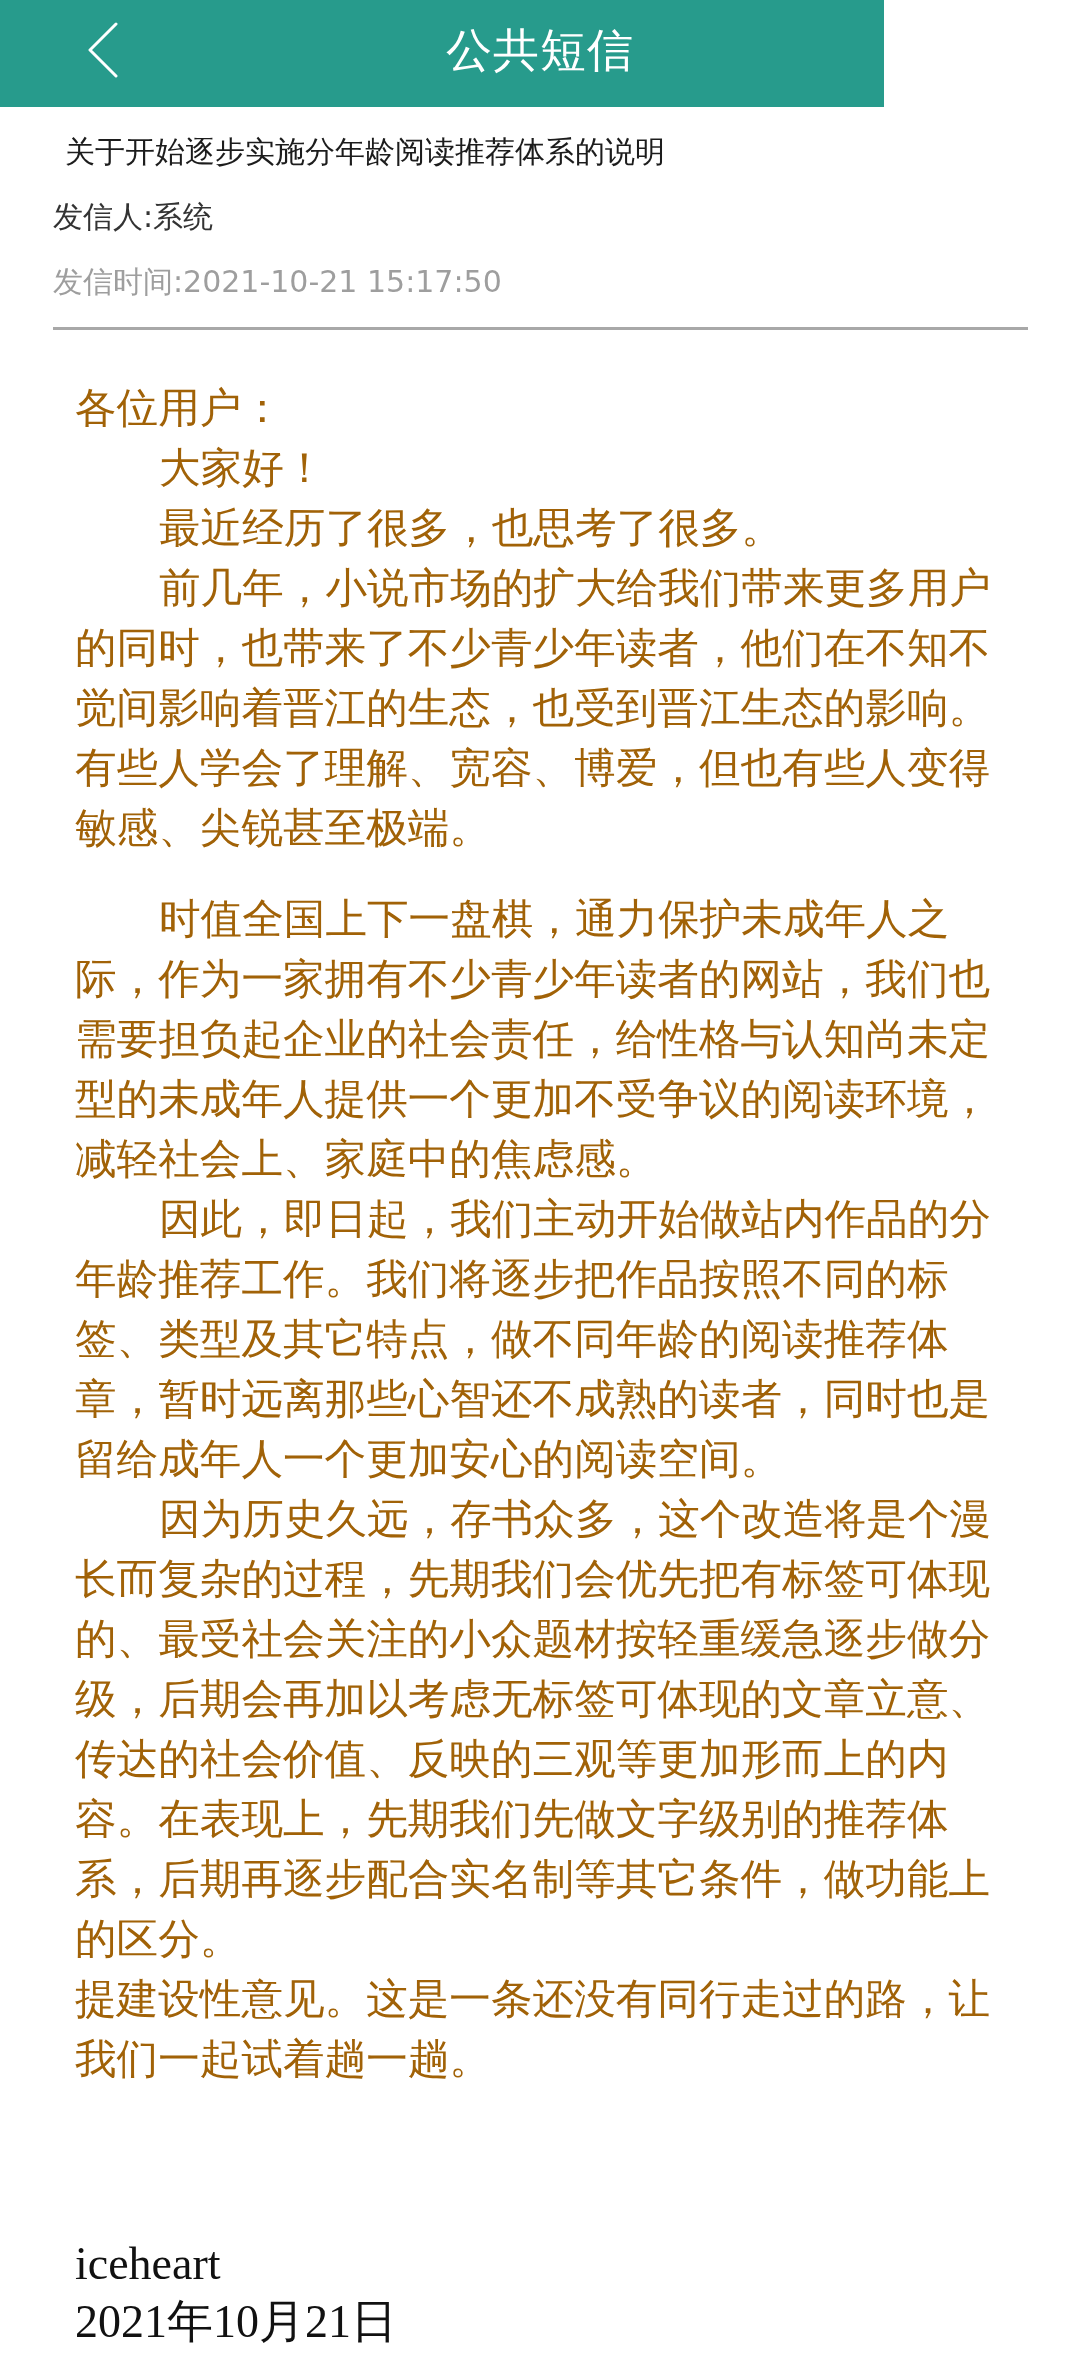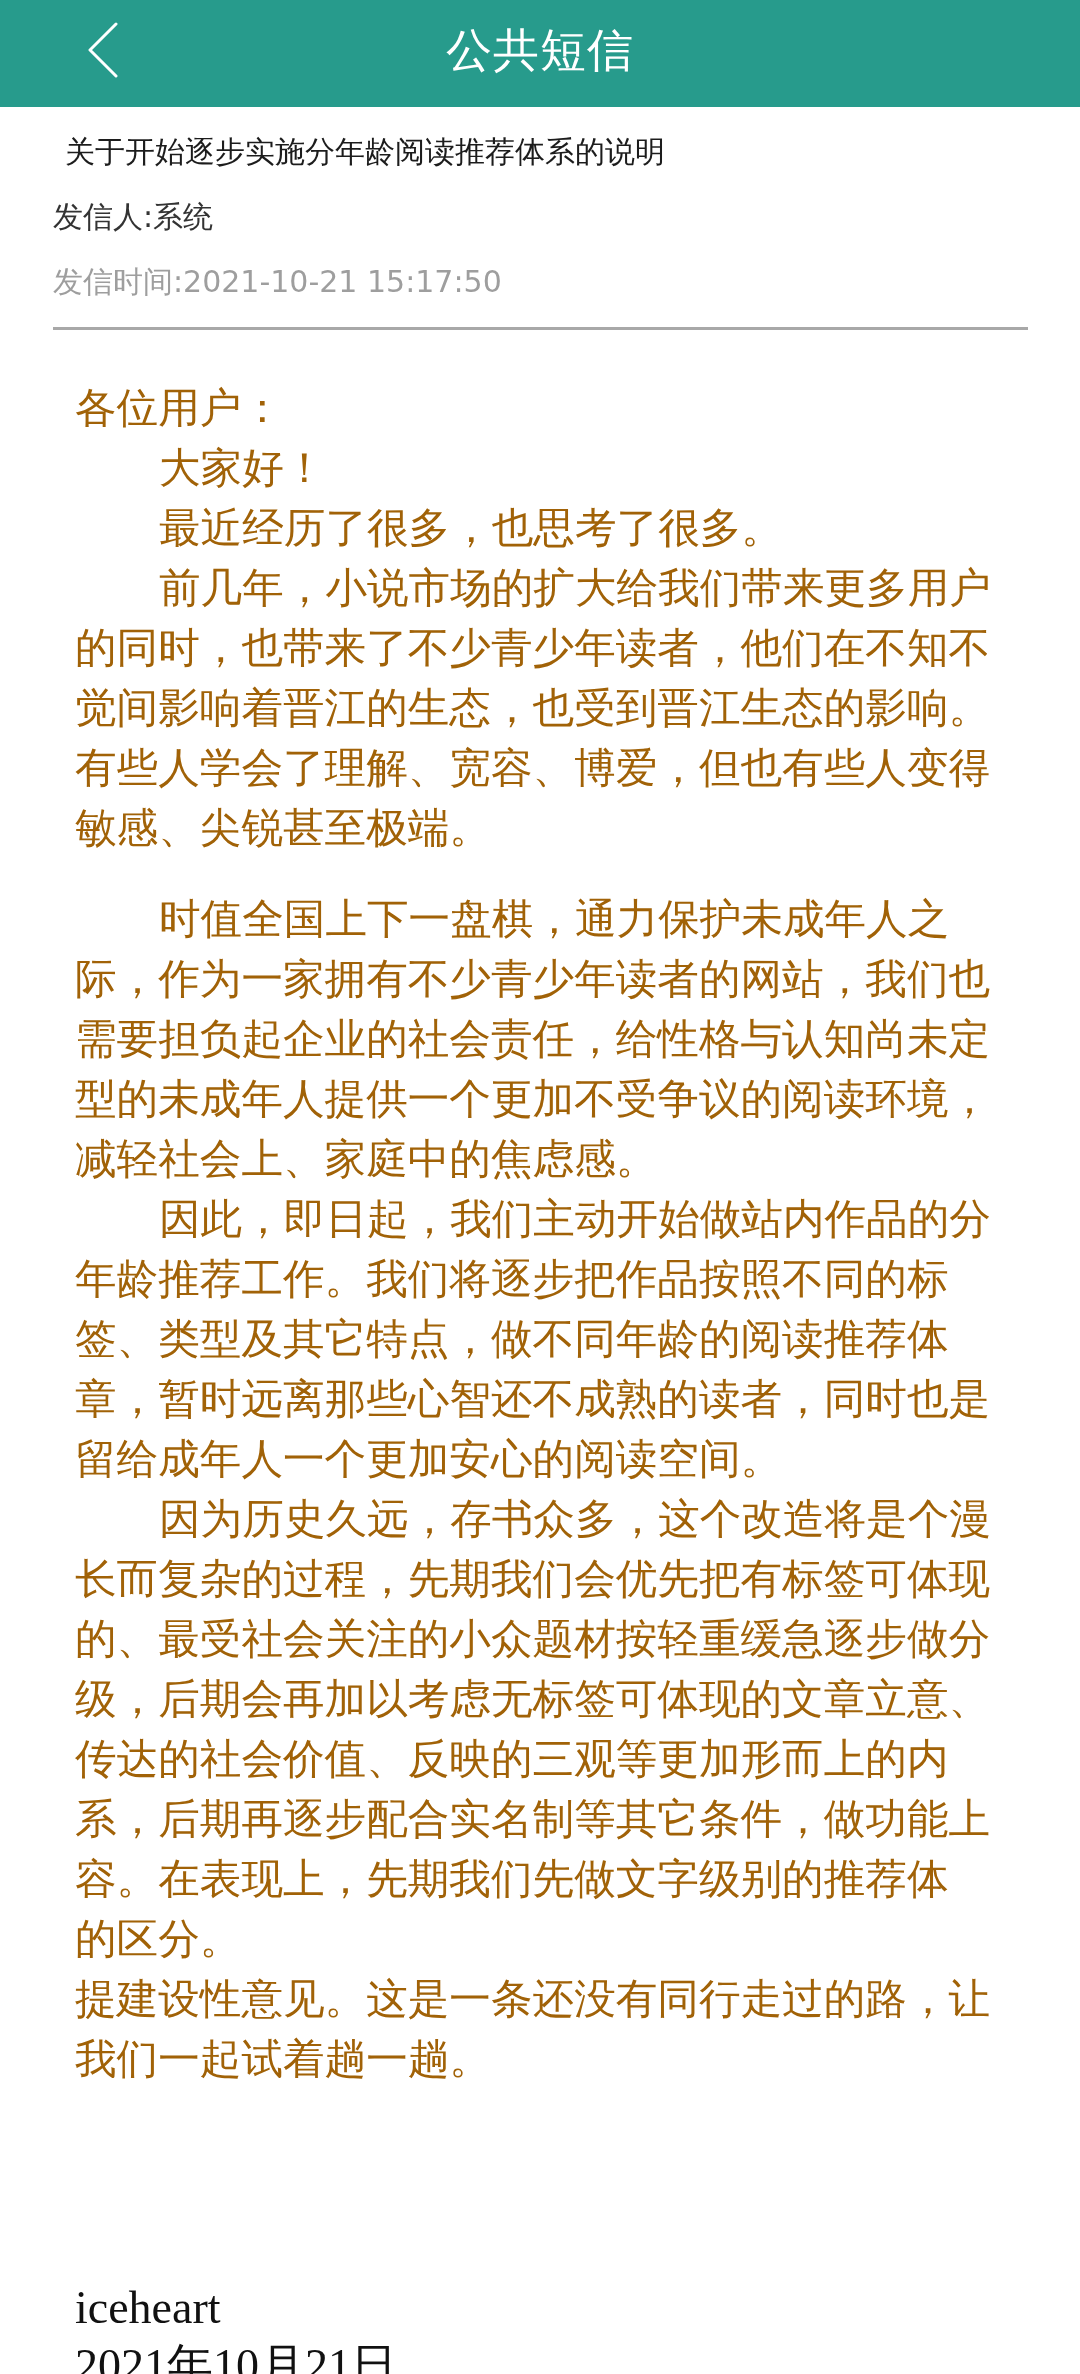--- a/index.html
+++ b/index.html
@@ -1,21 +1,21 @@
 <!DOCTYPE html>
 <html><head>
 <meta charset="utf-8">
 <style>
   html, body { margin: 0; padding: 0; }
   body {
     width: 1080px; height: 2374px; background: #ffffff; position: relative; overflow: hidden;
     font-family: "DejaVu Sans", "Liberation Sans", sans-serif;
   }
   .header {
-    position: absolute; left: 0; top: 0; width: 1080px; height: 107px;
+    position: absolute; left: 0; top: 0; width: 884px; height: 107px;
     background: #279b8c;
   }
   .back-btn {
     position: absolute; left: 78px; top: 14px; width: 56px; height: 80px; cursor: pointer;
   }
   .back-btn svg { position: absolute; left: 10px; top: 8px; }
   .title {
     position: absolute; left: 0; top: 0; width: 1080px; height: 107px;
     line-height: 100px; text-align: center; color: #ffffff; font-size: 46px;
     letter-spacing: 1px;
@@ -26,21 +26,21 @@
   .meta.time { top: 262px; color: #9e9e9e; }
   .divider {
     position: absolute; left: 53px; top: 327px; width: 975px; height: 3px; background: #a8a8a8;
   }
   .body-text { position: absolute; left: 75px; top: 378px; width: 930px; color: #a16207; font-size: 41.6px; }
   .line { height: 60px; line-height: 60px; white-space: nowrap; }
   .indent { padding-left: 84px; }
   .para-gap { margin-top: 31px; }
   .signature {
     position: absolute; left: 75px; color: #111111;
-    font-family: "Liberation Serif", "DejaVu Serif", serif; font-size: 46px; white-space: nowrap; margin-top: 44px;
+    font-family: "Liberation Serif", "DejaVu Serif", serif; font-size: 46px; white-space: nowrap;
   }
   .sig-name { top: 2236px; line-height: 56px; }
   .sig-date { top: 2294px; line-height: 56px; }
 </style>
 </head>
 <body>
 
 <div class="header">
   <div class="back-btn">
     <svg width="32" height="56" viewBox="0 0 32 56">
@@ -89,22 +89,22 @@
     <div class="line">章，暂时远离那些心智还不成熟的读者，同时也是</div>
     <div class="line">留给成年人一个更加安心的阅读空间。</div>
   </div>
 
   <div>
     <div class="line indent">因为历史久远，存书众多，这个改造将是个漫</div>
     <div class="line">长而复杂的过程，先期我们会优先把有标签可体现</div>
     <div class="line">的、最受社会关注的小众题材按轻重缓急逐步做分</div>
     <div class="line">级，后期会再加以考虑无标签可体现的文章立意、</div>
     <div class="line">传达的社会价值、反映的三观等更加形而上的内</div>
+    <div class="line">容。在表现上，先期我们先做文字级别的推荐体</div>
     <div class="line">系，后期再逐步配合实名制等其它条件，做功能上</div>
-    <div class="line">容。在表现上，先期我们先做文字级别的推荐体</div>
     <div class="line">的区分。</div>
   </div>
 
   <div>
     <div class="line">提建设性意见。这是一条还没有同行走过的路，让</div>
     <div class="line">我们一起试着趟一趟。</div>
   </div>
 </div>
 
 <div class="signature sig-name">iceheart</div>

